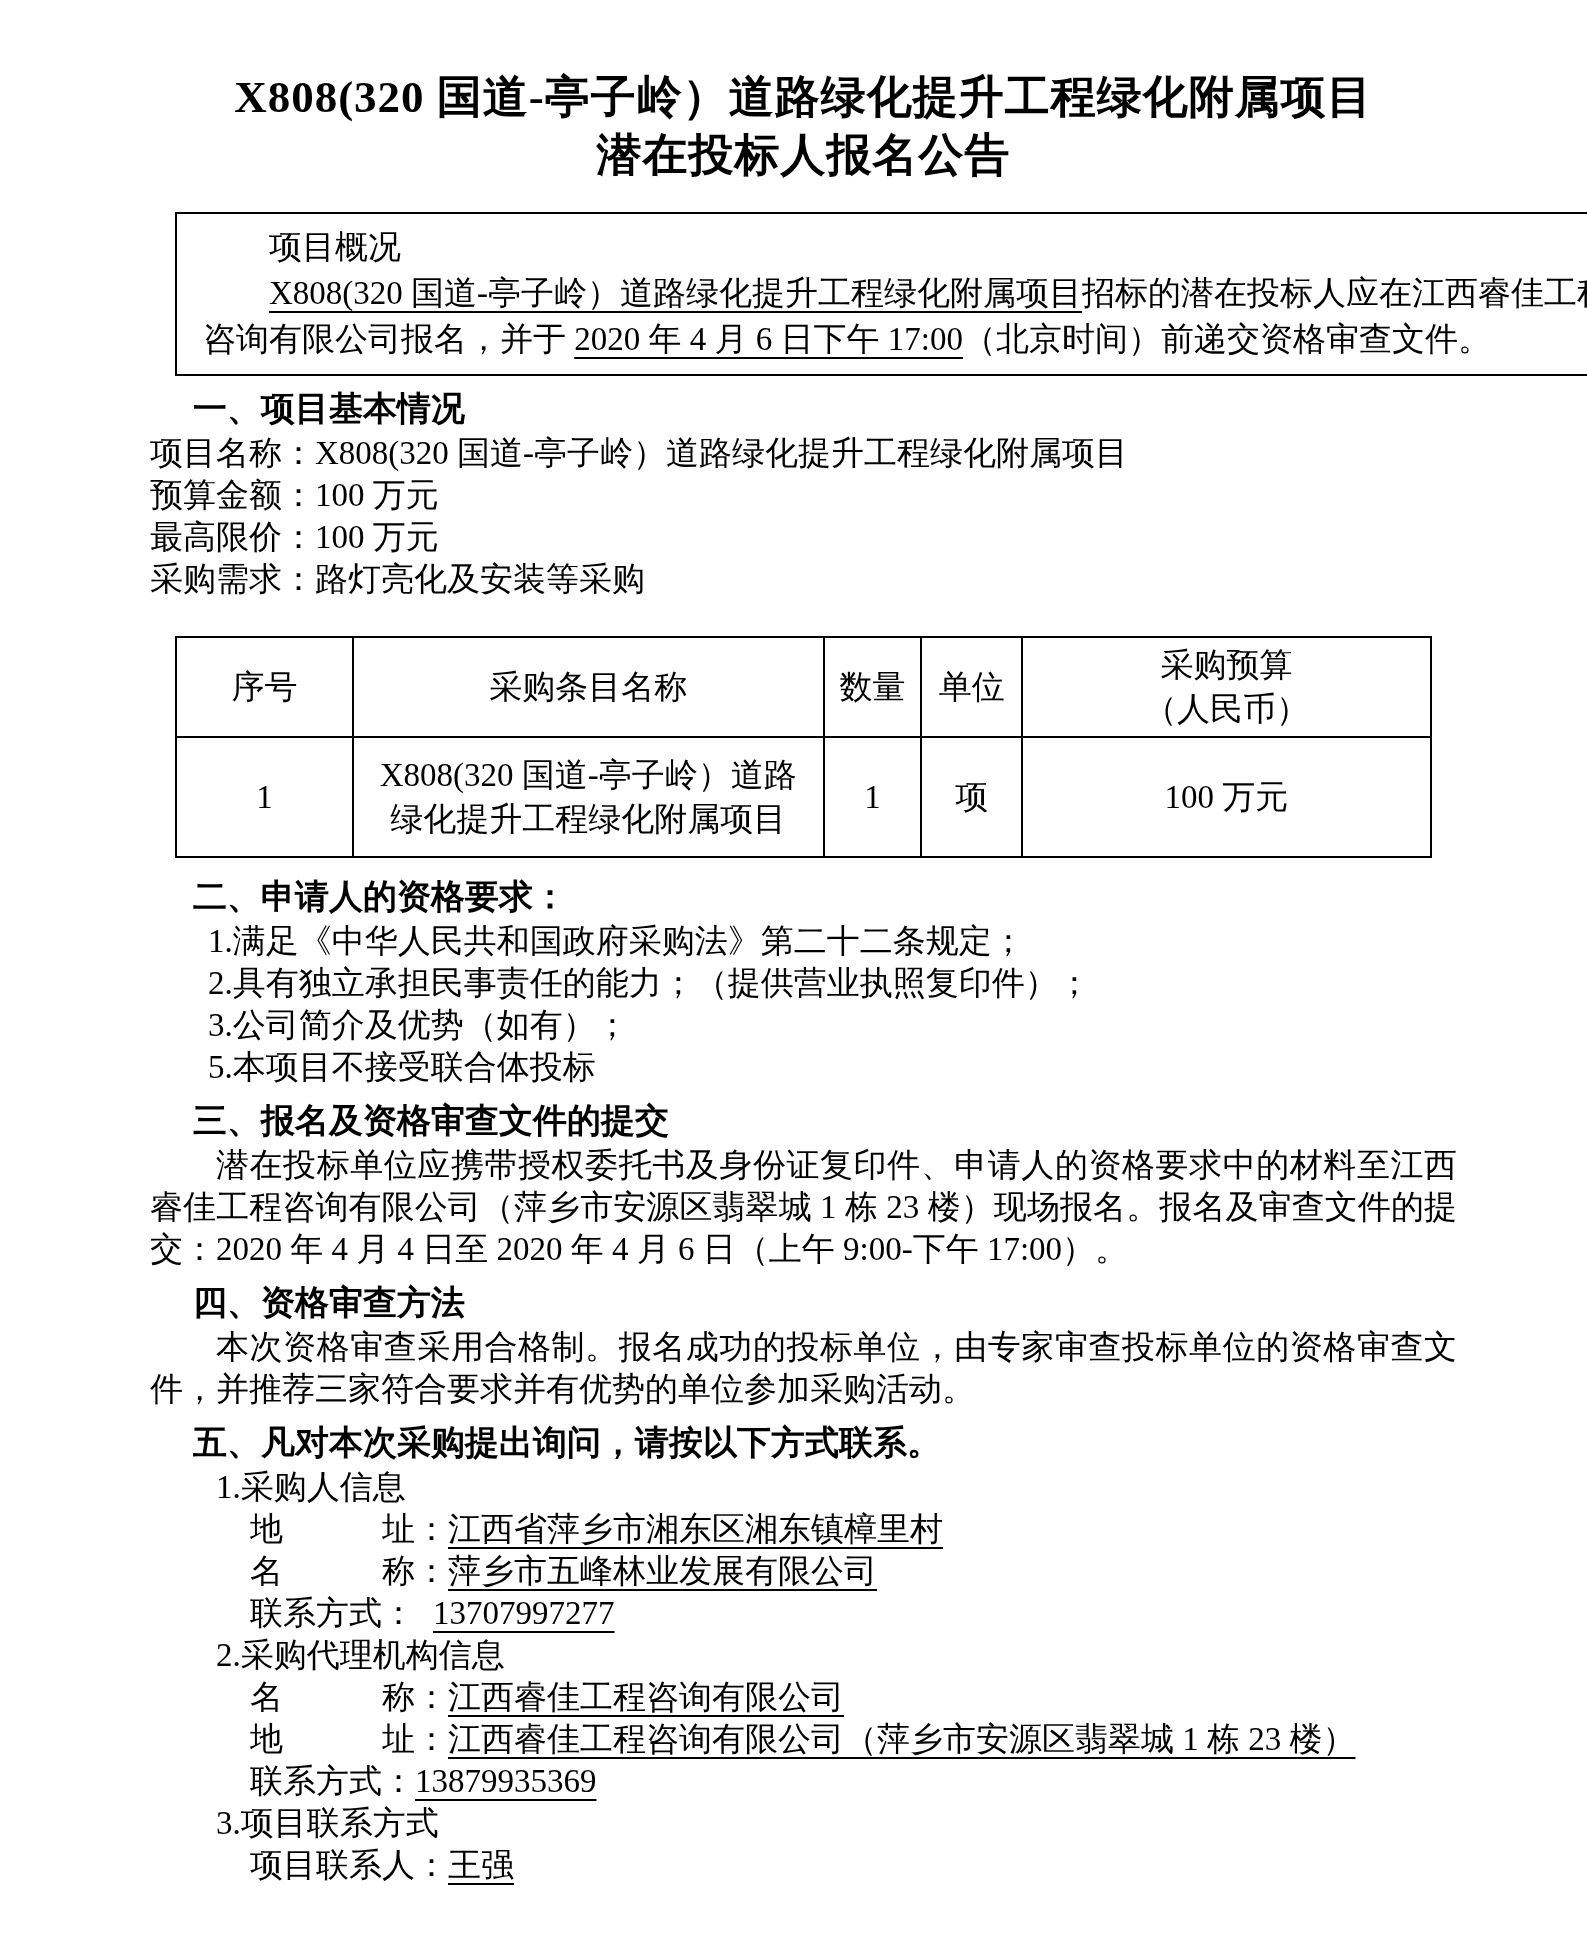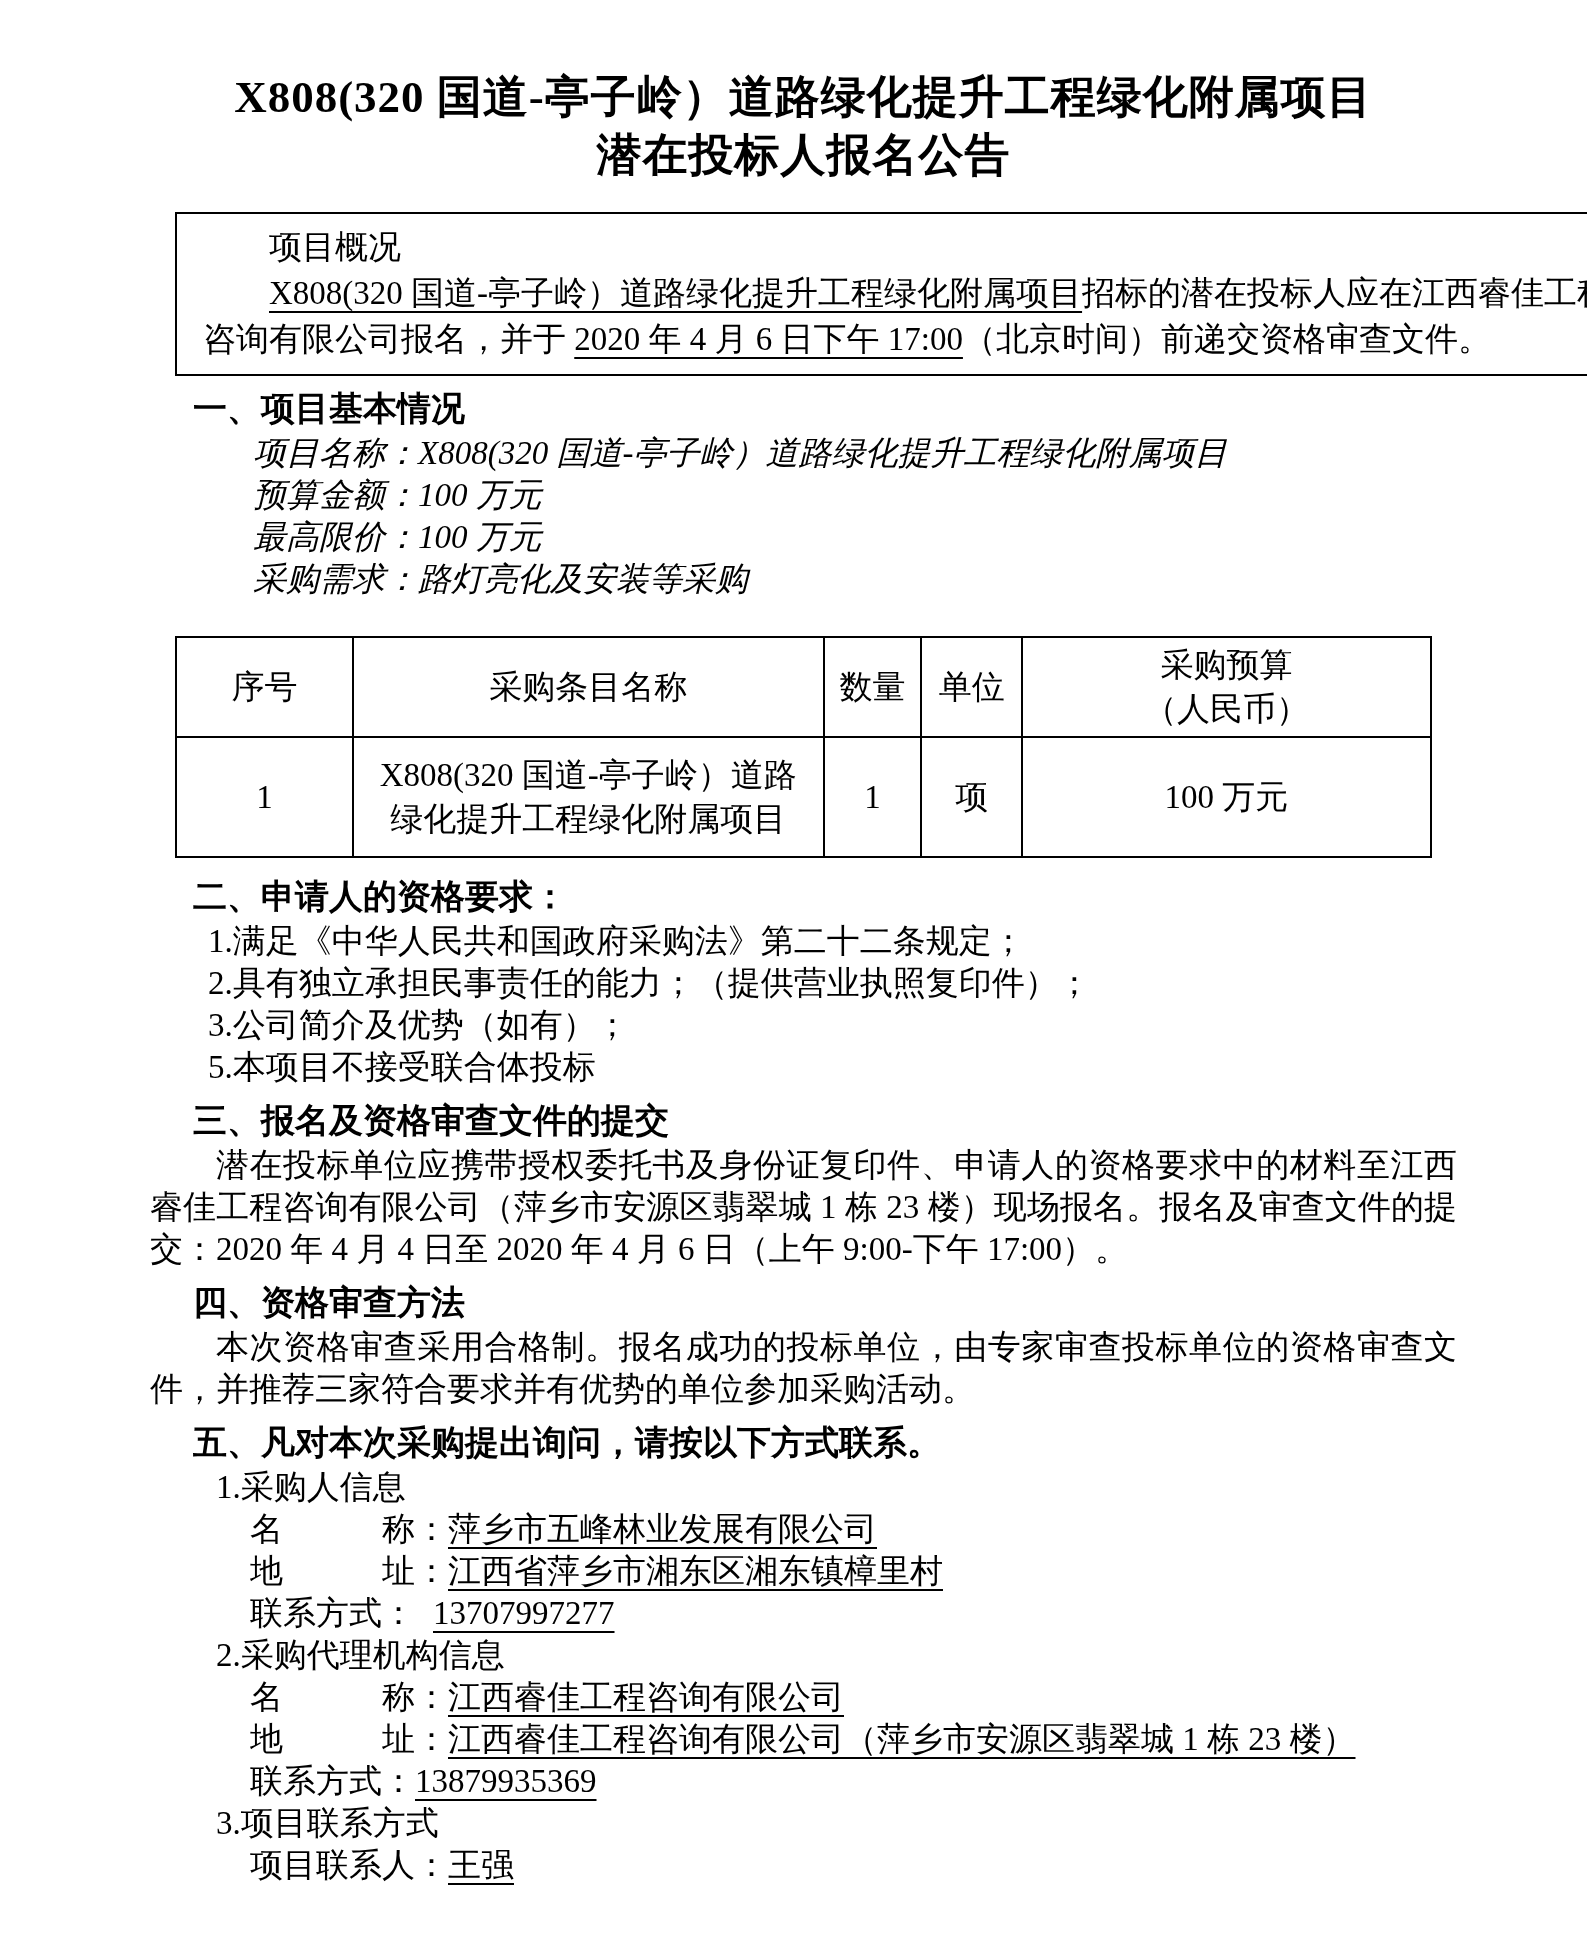--- a/index.html
+++ b/index.html
@@ -37,21 +37,21 @@
     text-underline-offset: 7px;
     text-decoration-thickness: 2px;
   }
   .sec-heading {
     font-family: "Liberation Sans", "DejaVu Sans", sans-serif;
     font-weight: bold;
     font-size: 34px;
     line-height: 44px;
     margin: 10px 0 2px 43px;
   }
-  .info-line { margin-left: 103px; line-height: 42px; font-style: italic; }
+  .info-line { line-height: 42px; }
   .list-item { margin-left: 58px; line-height: 42px; }
   .body-par {
     text-indent: 2em;
     text-align: justify;
     line-height: 42px;
   }
   table.purchase-table {
     margin: 36px 0 16px 25px;
     width: 1257px;
     border-collapse: collapse;
@@ -135,22 +135,22 @@
 
   <div class="sec-heading">三、报名及资格审查文件的提交</div>
   <p class="body-par">潜在投标单位应携带授权委托书及身份证复印件、申请人的资格要求中的材料至江西睿佳工程咨询有限公司（萍乡市安源区翡翠城 1 栋 23 楼）现场报名。报名及审查文件的提交：2020 年 4 月 4 日至 2020 年 4 月 6 日（上午 9:00-下午 17:00）。</p>
 
   <div class="sec-heading">四、资格审查方法</div>
   <p class="body-par">本次资格审查采用合格制。报名成功的投标单位，由专家审查投标单位的资格审查文件，并推荐三家符合要求并有优势的单位参加采购活动。</p>
 
   <div class="sec-heading">五、凡对本次采购提出询问，请按以下方式联系。</div>
 
   <div class="contact-subheader">1.采购人信息</div>
+  <div class="contact-line"><span>地　　　址：</span><span class="u">江西省萍乡市湘东区湘东镇樟里村</span></div>
   <div class="contact-line"><span>名　　　称：</span><span class="u">萍乡市五峰林业发展有限公司</span></div>
-  <div class="contact-line"><span>地　　　址：</span><span class="u">江西省萍乡市湘东区湘东镇樟里村</span></div>
   <div class="contact-line"><span>联系方式：</span><span class="u phone-pad">13707997277</span></div>
 
   <div class="contact-subheader">2.采购代理机构信息</div>
   <div class="contact-line"><span>名　　　称：</span><span class="u">江西睿佳工程咨询有限公司</span></div>
   <div class="contact-line"><span>地　　　址：</span><span class="u">江西睿佳工程咨询有限公司（萍乡市安源区翡翠城 1 栋 23 楼）</span></div>
   <div class="contact-line"><span>联系方式：</span><span class="u">13879935369</span></div>
 
   <div class="contact-subheader">3.项目联系方式</div>
   <div class="contact-line"><span>项目联系人：</span><span class="u">王强</span></div>
 

